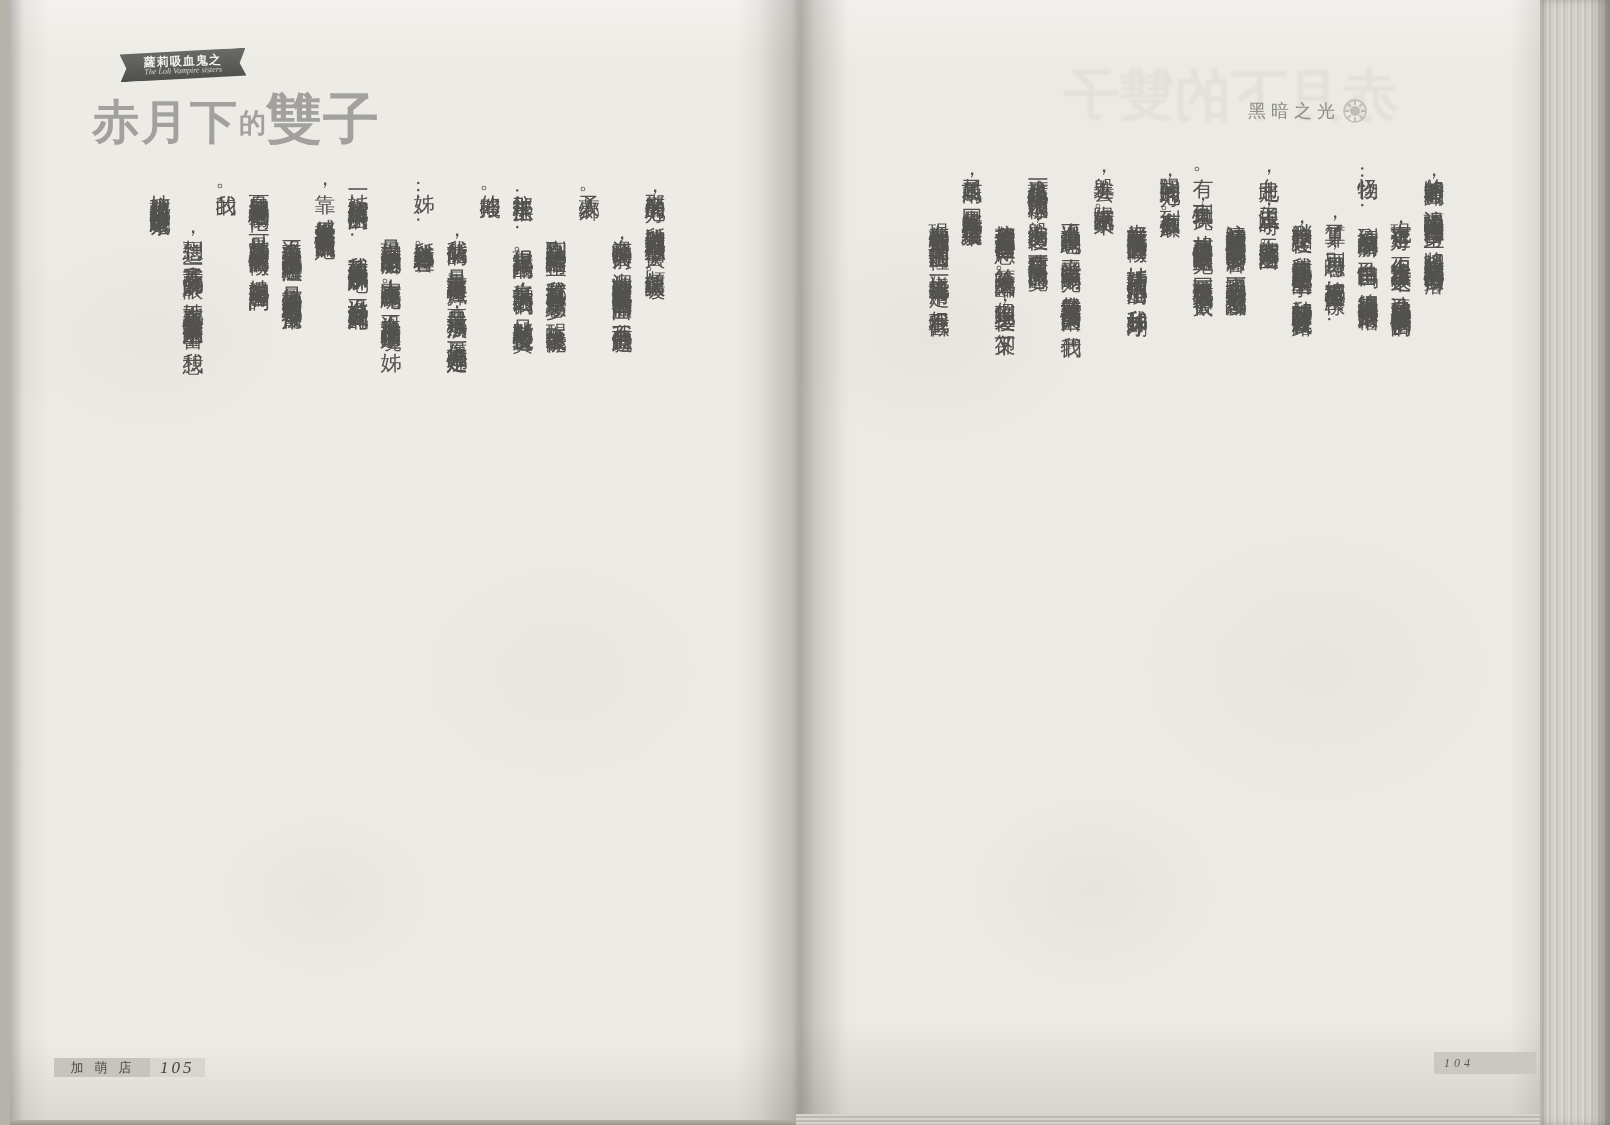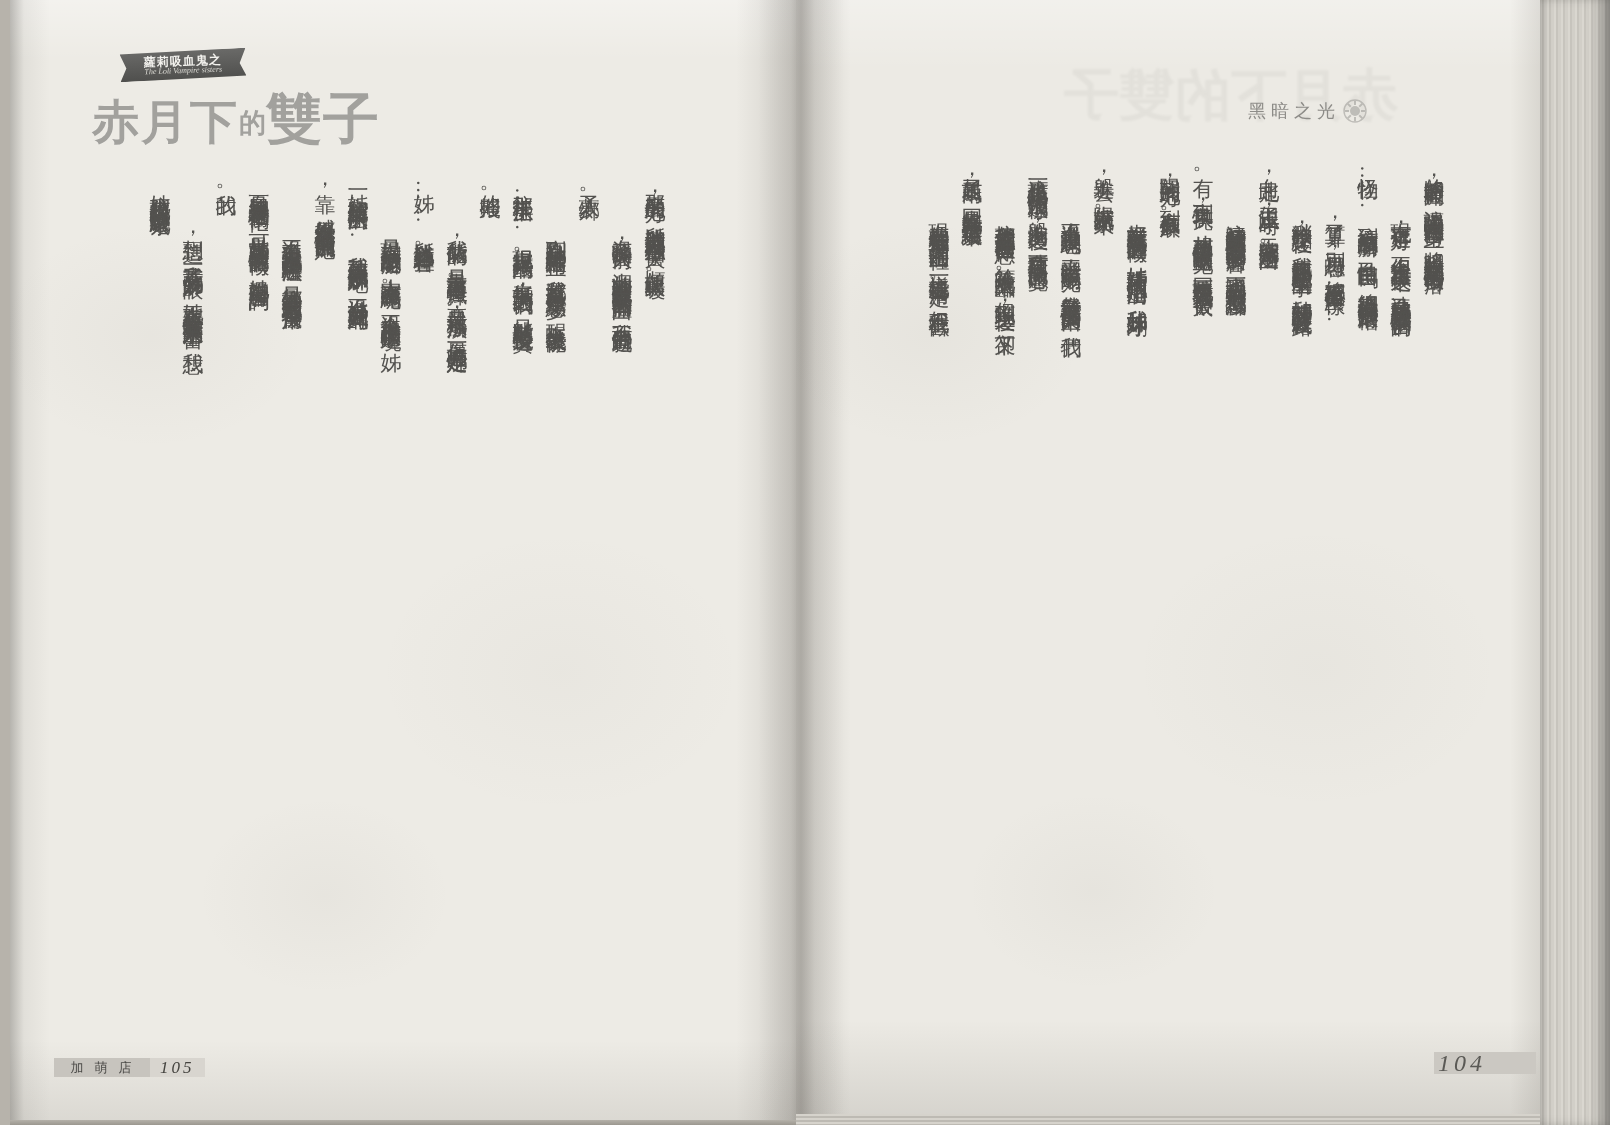--- a/index.html
+++ b/index.html
@@ -100,21 +100,21 @@
   #left-footer-bar{
     width:96px;height:19px;background:#c7c4be;display:flex;align-items:center;justify-content:center;
   }
   #left-footer-label{font-size:13px;color:#4c4b48;letter-spacing:11px;padding-left:9px;}
   #left-footer-numbox{height:19px;background:#d8d5cf;padding:0 10px;display:flex;align-items:center;}
   #left-page-number{font-size:17px;font-style:italic;color:#44433f;letter-spacing:3px;}
   #right-footer{
     position:absolute;left:1434px;top:1052px;width:102px;height:22px;
     background:#cbc8c2;display:flex;align-items:center;
   }
-  #right-page-number{font-size:24px;font-style:italic;color:#5a5955;letter-spacing:4px;padding-left:4px;}
+  #right-page-number{font-size:12px;font-style:italic;color:#5a5955;letter-spacing:4px;padding-left:10px;}
 
   
   .mottle{position:absolute;inset:0;pointer-events:none;
     background:
       radial-gradient(220px 160px at 18% 30%, rgba(120,115,105,.05), rgba(0,0,0,0) 70%),
       radial-gradient(260px 200px at 70% 60%, rgba(120,115,105,.04), rgba(0,0,0,0) 70%),
       radial-gradient(180px 140px at 40% 80%, rgba(120,115,105,.05), rgba(0,0,0,0) 70%);
   }
 </style>
 </head>

